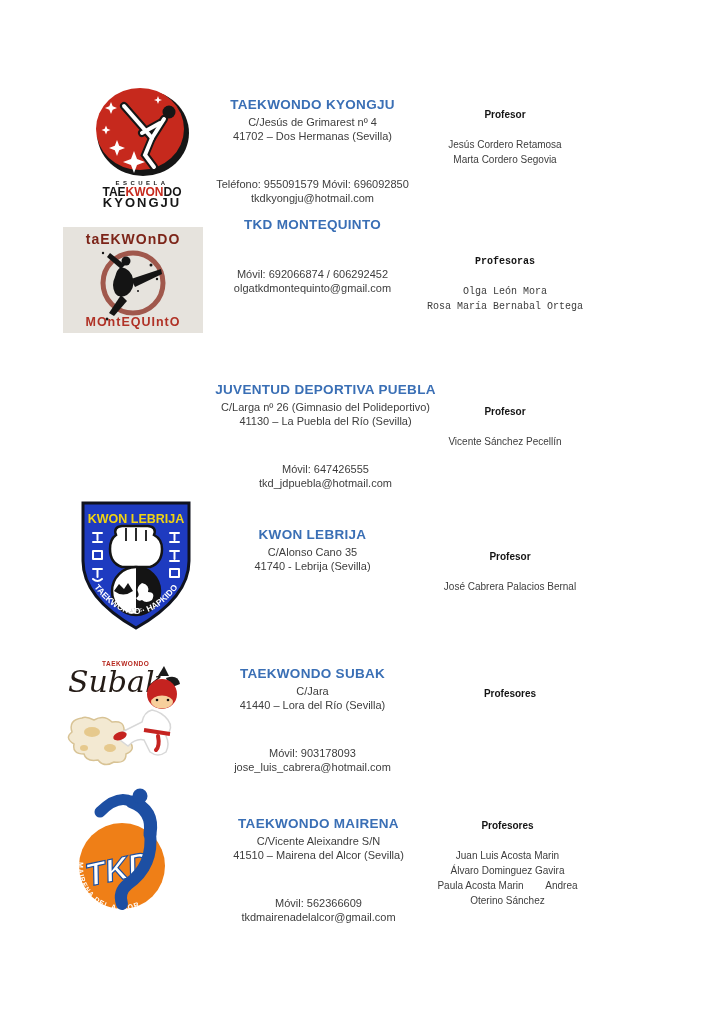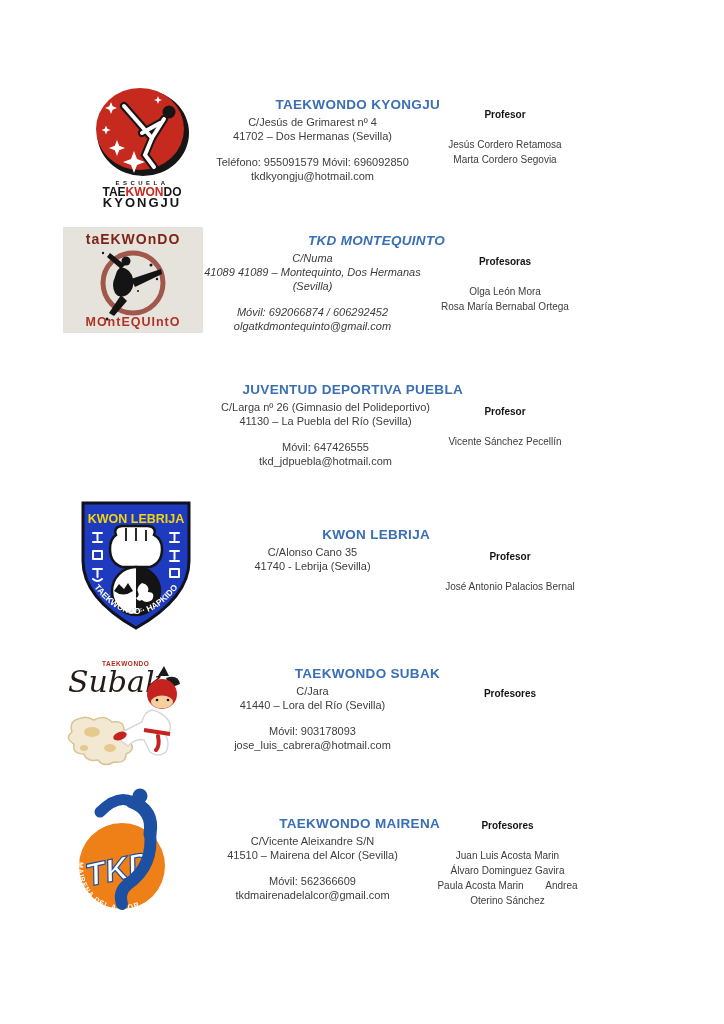--- a/index.html
+++ b/index.html
@@ -2,22 +2,22 @@
 <html><head>
 <meta charset="utf-8">
 <style>
   html,body{margin:0;padding:0;background:#ffffff;}
   .page{position:relative;width:724px;height:1024px;background:#ffffff;overflow:hidden;
         font-family:"Liberation Sans",sans-serif;}
   .logo{position:absolute;}
   .logo svg{display:block;width:100%;height:100%;}
   .info{position:absolute;text-align:center;color:#3d3d3d;font-size:11px;line-height:14px;}
   .club-title{color:#3a6fb5;font-size:13.5px;font-weight:bold;letter-spacing:.3px;
-              line-height:17px;margin-bottom:2px;text-align:right;}
-  .contact{margin-top:12px;}
+              line-height:17px;margin-bottom:2px;}
+  .contact{margin-top:34px;}
   .lines{white-space:pre-wrap;}
   .prof{position:absolute;text-align:center;color:#3d3d3d;font-size:10px;line-height:15px;}
   .prof-label{font-weight:bold;color:#141414;margin-bottom:15px;}
 </style>
 </head>
 <body>
 
 <div class="page">
 
   <div class="logo" style="left:84px;top:88px;width:116px;height:120px;">
@@ -74,29 +74,26 @@
         <path d="M58,42 L44,30 L47,26 L62,38 Z"></path>
         <circle cx="88" cy="38" r="1.5"></circle>
           <circle cx="94" cy="52" r="1.2"></circle>
         <circle cx="44" cy="92" r="1.5"></circle>
           <circle cx="40" cy="26" r="1.2"></circle>
           <circle cx="75" cy="64" r="1"></circle>
       </g>
       <text x="70" y="99" font-size="12.5" font-weight="800" letter-spacing="1" text-anchor="middle" fill="#b03226">MOntEQUIntO</text>
     </svg>
   </div>
-  <div class="info" style="left:180px;top:232px;width:265px;font-style:italic;">
+  <div class="info" style="left:180px;top:216px;width:265px;">
     <div class="club-title">TKD MONTEQUINTO</div>
-    <div class="lines">C/Numa
-41089 41089 – Montequinto, Dos Hermanas
-(Sevilla)</div>
     <div class="lines contact">Móvil: 692066874 / 606292452
 olgatkdmontequinto@gmail.com</div>
   </div>
-  <div class="prof" style="left:405px;top:254px;width:200px;">
+  <div class="prof" style="left:405px;top:254px;width:200px;font-family:Liberation Mono, monospace;">
     <div class="prof-label">Profesoras</div>
     <div class="lines">Olga León Mora
 Rosa María Bernabal Ortega</div>
   </div>
 
   <div class="info" style="left:188px;top:381px;width:275px;">
     <div class="club-title">JUVENTUD DEPORTIVA PUEBLA</div>
     <div class="lines">C/Larga nº 26 (Gimnasio del Polideportivo)
 41130 – La Puebla del Río (Sevilla)</div>
     <div class="lines contact">Móvil: 647426555
@@ -136,21 +133,21 @@
       </text>
     </svg>
   </div>
   <div class="info" style="left:195px;top:526px;width:235px;">
     <div class="club-title">KWON LEBRIJA</div>
     <div class="lines">C/Alonso Cano 35
 41740 - Lebrija (Sevilla)</div>
   </div>
   <div class="prof" style="left:405px;top:549px;width:210px;">
     <div class="prof-label">Profesor</div>
-    <div class="lines">José Antonio Palacios Bernal</div>
+    <div class="lines">José Cabrera Palacios Bernal</div>
   </div>
 
   <div class="logo" style="left:62px;top:652px;width:140px;height:124px;">
     <svg viewBox="0 0 140 124">
       <path d="M20,66 q-14,2 -10,14 q-8,6 2,12 q-2,10 10,10 q2,8 14,6 q6,8 16,2 q12,2 12,-8 q10,-4 4,-12 q6,-10 -6,-12 q0,-10 -12,-8 q-8,-8 -18,-2 q-8,-4 -12,-2 Z" fill="#f3e9d2" stroke="#d8c395" stroke-width="1.5"></path>
       <ellipse cx="30" cy="80" rx="8" ry="5" fill="#e6c98d"></ellipse>
       <ellipse cx="48" cy="96" rx="6" ry="4" fill="#e6c98d"></ellipse>
       <ellipse cx="22" cy="96" rx="4" ry="3" fill="#e6c98d"></ellipse>
       <text x="6" y="40" font-size="30" font-style="italic" fill="#241b16" font-family="DejaVu Serif, serif">Subak</text>
       <text x="40" y="14" font-size="6.5" font-weight="bold" letter-spacing=".5" fill="#b6271e">TAEKWONDO</text>
@@ -186,21 +183,21 @@
       </text>
       <text x="48" y="94" font-size="32" font-weight="800" font-style="italic" text-anchor="middle" fill="#ffffff" stroke="#1c4e9e" stroke-width="1.2" transform="rotate(-12 48 82)">TKD</text>
       <g stroke="#1d4fa3" fill="none" stroke-linecap="round">
         <path d="M30,26 Q48,8 62,16" stroke-width="11"></path>
         <path d="M62,16 Q84,24 80,48" stroke-width="13"></path>
         <path d="M80,46 Q84,80 58,98 Q48,106 52,118" stroke-width="12"></path>
       </g>
       <circle cx="70" cy="10" r="7.5" fill="#1d4fa3"></circle>
     </svg>
   </div>
-  <div class="info" style="left:185px;top:815px;width:255px;">
+  <div class="info" style="left:191px;top:815px;width:255px;">
     <div class="club-title">TAEKWONDO MAIRENA</div>
     <div class="lines">C/Vicente Aleixandre S/N
 41510 – Mairena del Alcor (Sevilla)</div>
     <div class="lines contact">Móvil: 562366609
 tkdmairenadelalcor@gmail.com</div>
   </div>
   <div class="prof" style="left:400px;top:818px;width:215px;">
     <div class="prof-label">Profesores</div>
     <div class="lines">Juan Luis Acosta Marin
 Álvaro Dominguez Gavira

